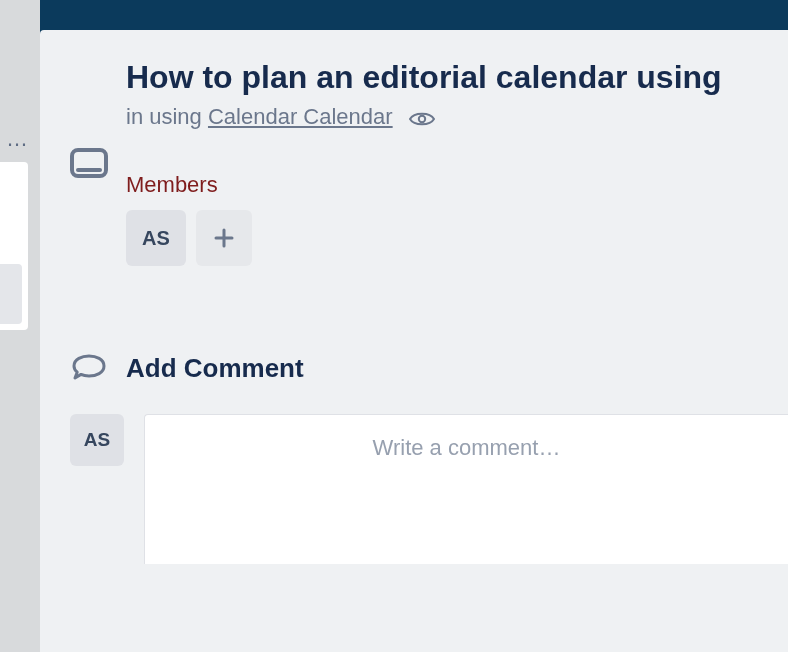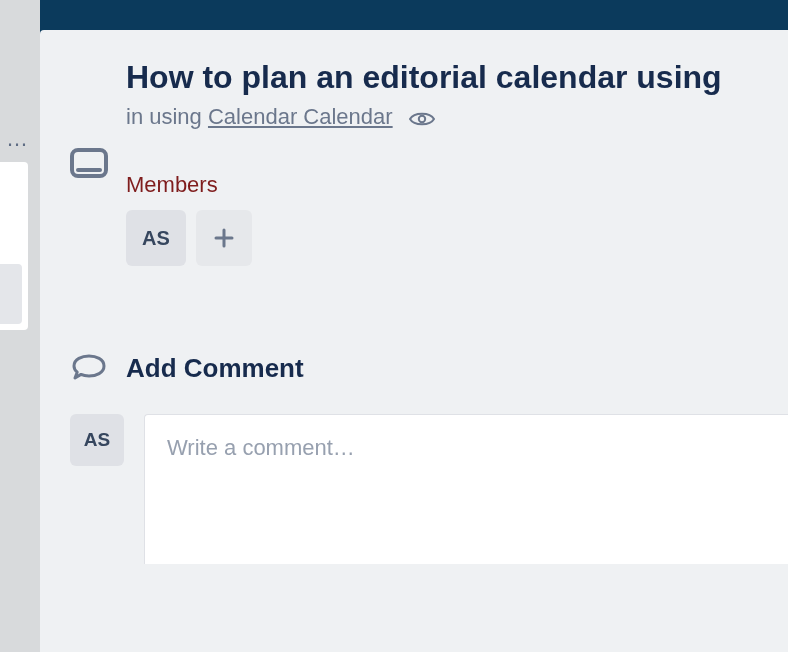--- a/index.html
+++ b/index.html
@@ -170,20 +170,21 @@
   }
   .comment-box textarea {
     width: 100%;
     border: none;
     outline: none;
     resize: none;
     font-size: 22px;
     font-family: inherit;
     color: #b91c1c;
     background: transparent;
+    text-align: center;
   }
   .comment-box textarea::placeholder { color: #97a0af; }
   svg { display: block; }
 </style>
 </head>
 <body>
 
 <div class="bg-strip">
   <div class="ell">…</div>
   <div class="block1"></div>

